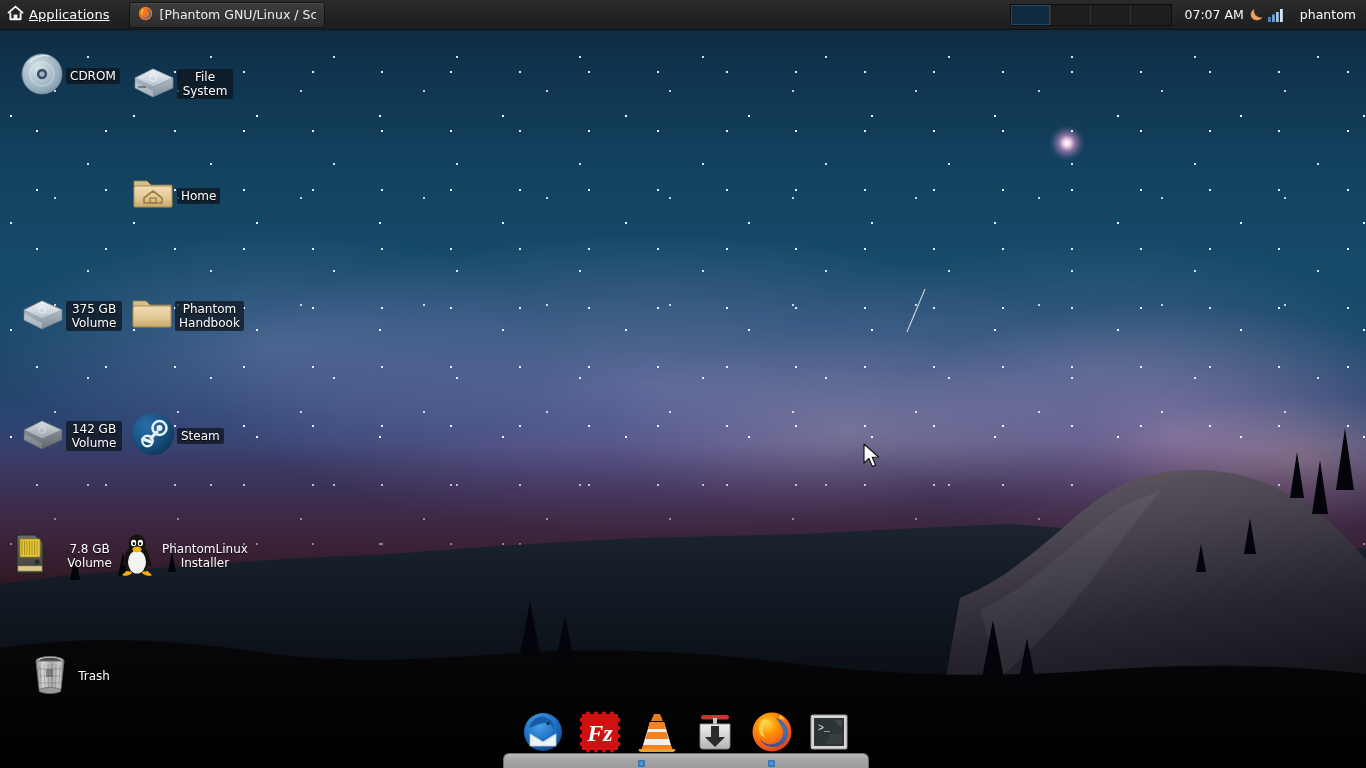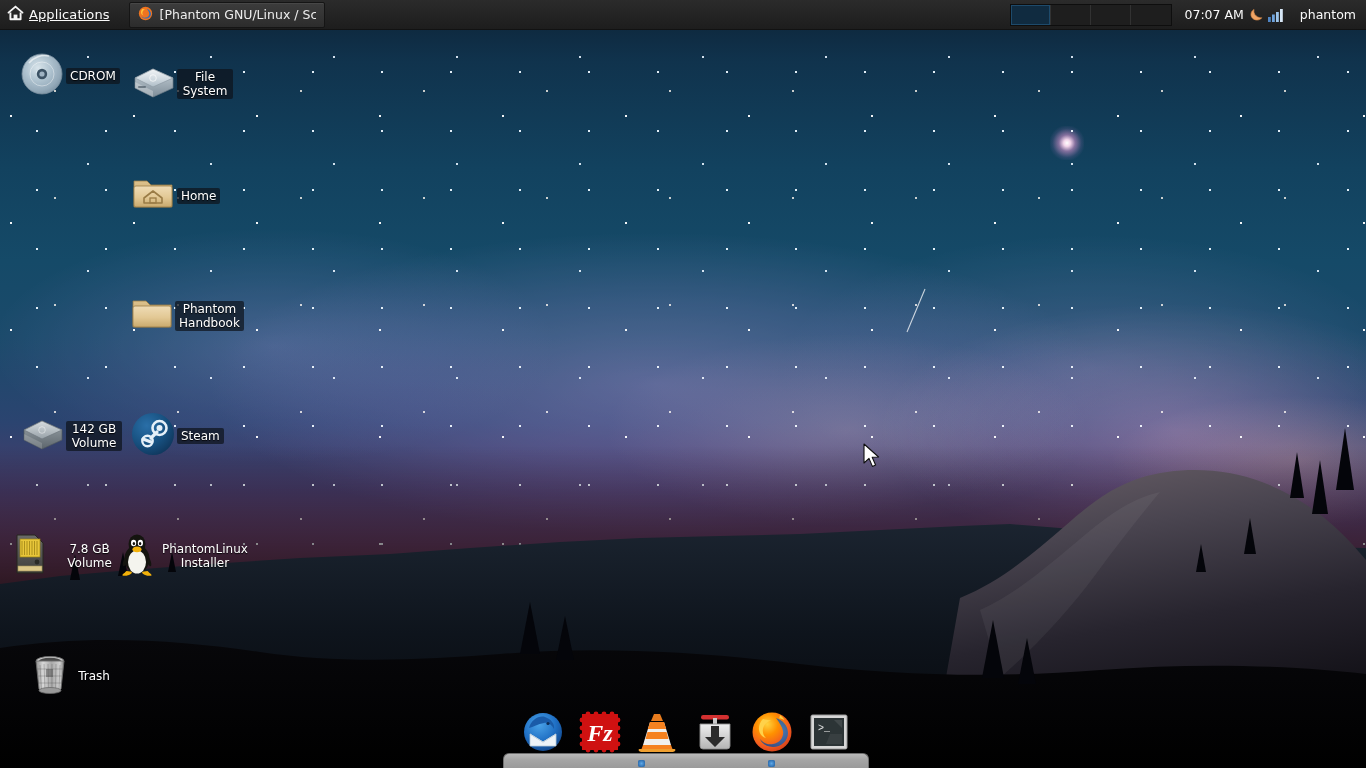--- a/index.html
+++ b/index.html
@@ -331,20 +331,31 @@
           </defs>
           <path d="M4,8 L17,8 L21,12 L42,12 L42,34 L4,34 Z" fill="url(#foltab)" stroke="#9d7f48" stroke-width="0.8"></path>
           <rect x="4" y="13" width="38" height="21" rx="2" fill="url(#folg)" stroke="#9d7f48" stroke-width="0.8"></rect>
           <path d="M14,25 L23,18 L32,25 L32,30 L14,30 Z" fill="none" stroke="#9a7c46" stroke-width="1.6" stroke-linejoin="round"></path>
           <rect x="20" y="25" width="6" height="5" fill="none" stroke="#9a7c46" stroke-width="1.3"></rect>
         </svg>
       </span>
       <span class="dlabel">Home</span>
     </div>
 
+    <div class="dicon" style="left:18px; top:260px;">
+      <span class="glyph">
+        <svg width="48" height="44" viewBox="0 0 48 44">
+          <path d="M6,18 L24,9 L44,18 L44,28 L24,37 L6,28 Z" fill="url(#hdside)" stroke="#6e7d88" stroke-width="0.7"></path>
+          <path d="M6,18 L24,9 L44,18 L24,27 Z" fill="url(#hdtop)" stroke="#8c9aa4" stroke-width="0.7"></path>
+          <path d="M6,22 L24,31 L24,37 L6,28 Z" fill="rgba(255,255,255,0.30)"></path>
+          <circle cx="24" cy="18" r="3.3" fill="none" stroke="rgba(255,255,255,0.6)" stroke-width="1"></circle>
+        </svg>
+      </span>
+      <span class="dlabel">375 GB Volume</span>
+    </div>
 
     <div class="dicon" style="left:129px; top:260px;">
       <span class="glyph">
         <svg width="46" height="42" viewBox="0 0 46 42">
           <path d="M4,8 L17,8 L21,12 L42,12 L42,34 L4,34 Z" fill="url(#foltab)" stroke="#9d7f48" stroke-width="0.8"></path>
           <rect x="4" y="13" width="38" height="21" rx="2" fill="url(#folg)" stroke="#9d7f48" stroke-width="0.8"></rect>
         </svg>
       </span>
       <span class="dlabel">Phantom Handbook</span>
     </div>

